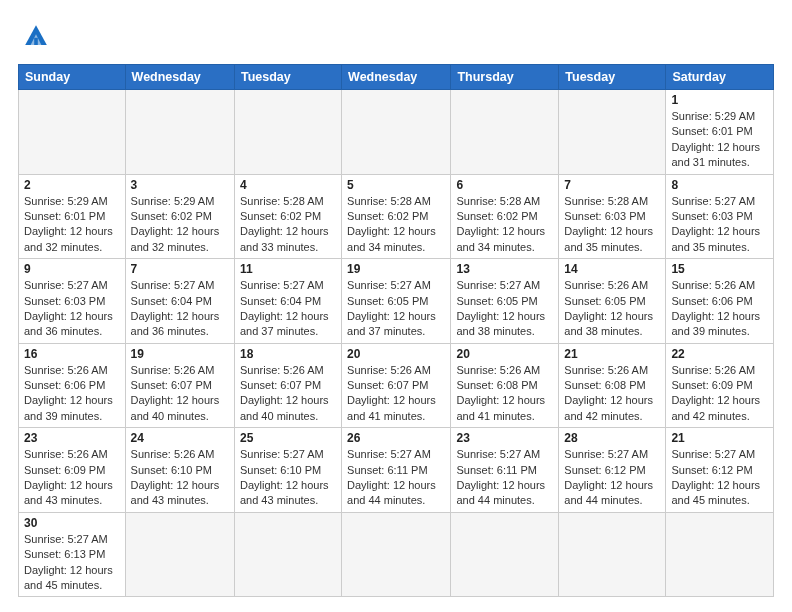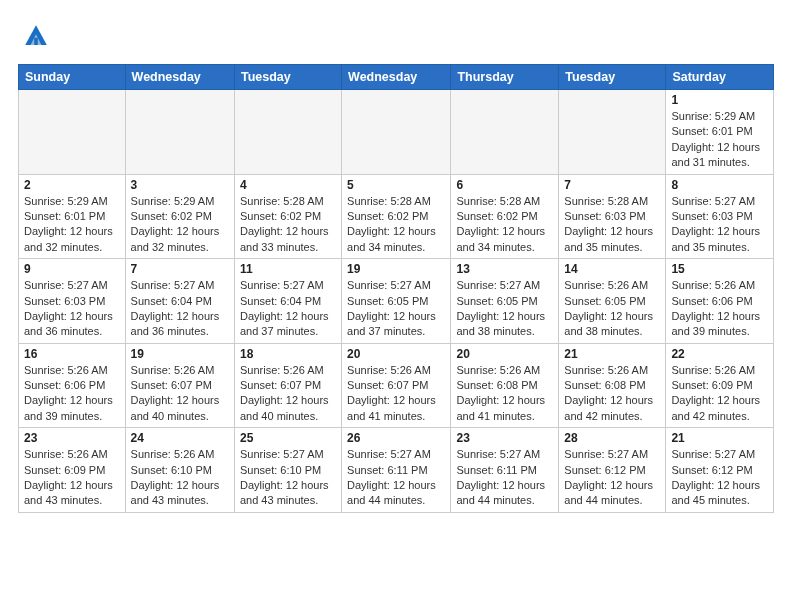--- a/index.html
+++ b/index.html
@@ -340,15 +340,30 @@
 and 44 minutes.</div>
           </td>
           <td>
             <span class="day-num">21</span>
             <div class="day-info" style="white-space: pre-line;">Sunrise: 5:27 AM
 Sunset: 6:12 PM
 Daylight: 12 hours
 and 45 minutes.</div>
           </td>
         </tr>
+        <tr class="last-row">
+          <td>
+            <span class="day-num">30</span>
+            <div class="day-info" style="white-space: pre-line;">Sunrise: 5:27 AM
+Sunset: 6:13 PM
+Daylight: 12 hours
+and 45 minutes.</div>
+          </td>
+          <td class="empty"></td>
+          <td class="empty"></td>
+          <td class="empty"></td>
+          <td class="empty"></td>
+          <td class="empty"></td>
+          <td class="empty"></td>
+        </tr>
       </tbody>
   </table>
 </div>
 
 </body></html>

